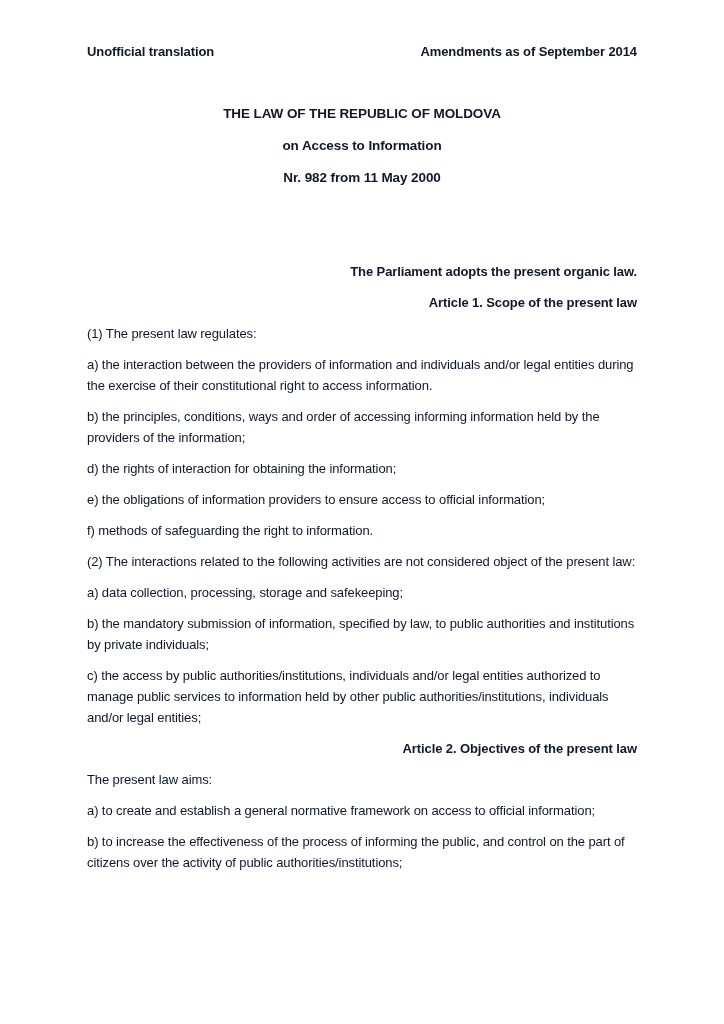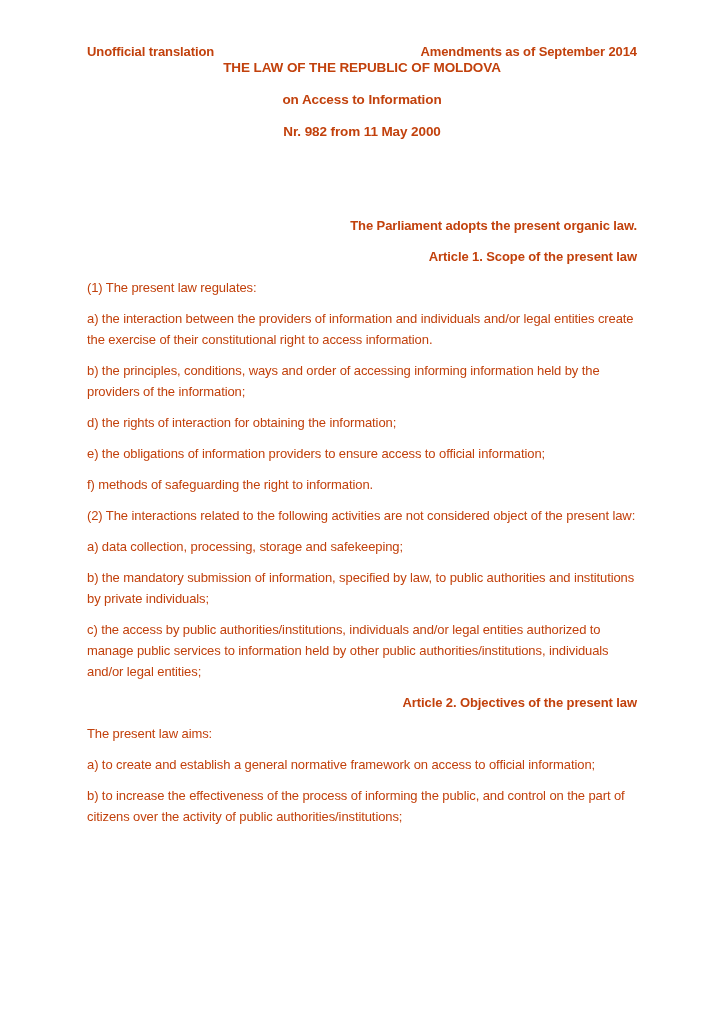--- a/index.html
+++ b/index.html
@@ -9,33 +9,34 @@
   }
   .page {
     position: relative;
     width: 724px;
     height: 1024px;
     margin: 0 auto;
     background: #ffffff;
     box-sizing: border-box;
     padding: 44px 87px 0 87px;
     font-family: "Liberation Sans", sans-serif;
-    color: #c2410c;
+    color: #0f172a;
     overflow: hidden;
   }
   .doc-header {
     display: flex;
     justify-content: space-between;
     align-items: flex-start;
     font-size: 13px;
     font-weight: bold;
     line-height: 16px;
     letter-spacing: -0.1px;
   }
   .title-block {
+    margin-top: 46px;
     text-align: center;
   }
   .title-line {
     margin: 0 0 16px 0;
     font-size: 13.5px;
     font-weight: bold;
     line-height: 16px;
     letter-spacing: -0.1px;
   }
   .body-block {
@@ -66,21 +67,21 @@
   <div class="title-block">
     <p class="title-line">THE LAW OF THE REPUBLIC OF MOLDOVA</p>
     <p class="title-line">on Access to Information</p>
     <p class="title-line">Nr. 982 from 11 May 2000</p>
   </div>
 
   <div class="body-block">
     <p class="para bold">The Parliament adopts the present organic law.</p>
     <p class="para bold">Article 1. Scope of the present law</p>
     <p class="para regular">(1) The present law regulates:</p>
-    <p class="para regular">a) the interaction between the providers of information and individuals and/or legal entities create the exercise of their constitutional right to access information.</p>
+    <p class="para regular">a) the interaction between the providers of information and individuals and/or legal entities during the exercise of their constitutional right to access information.</p>
     <p class="para regular">b) the principles, conditions, ways and order of accessing informing information held by the providers of the information;</p>
     <p class="para regular">d) the rights of interaction for obtaining the information;</p>
     <p class="para regular">e) the obligations of information providers to ensure access to official information;</p>
     <p class="para regular">f) methods of safeguarding the right to information.</p>
     <p class="para regular">(2) The interactions related to the following activities are not considered object of the present law:</p>
     <p class="para regular">a) data collection, processing, storage and safekeeping;</p>
     <p class="para regular">b) the mandatory submission of information, specified by law, to public authorities and institutions by private individuals;</p>
     <p class="para regular">c) the access by public authorities/institutions, individuals and/or legal entities authorized to manage public services to information held by other public authorities/institutions, individuals and/or legal entities;</p>
     <p class="para bold">Article 2. Objectives of the present law</p>
     <p class="para regular">The present law aims:</p>

